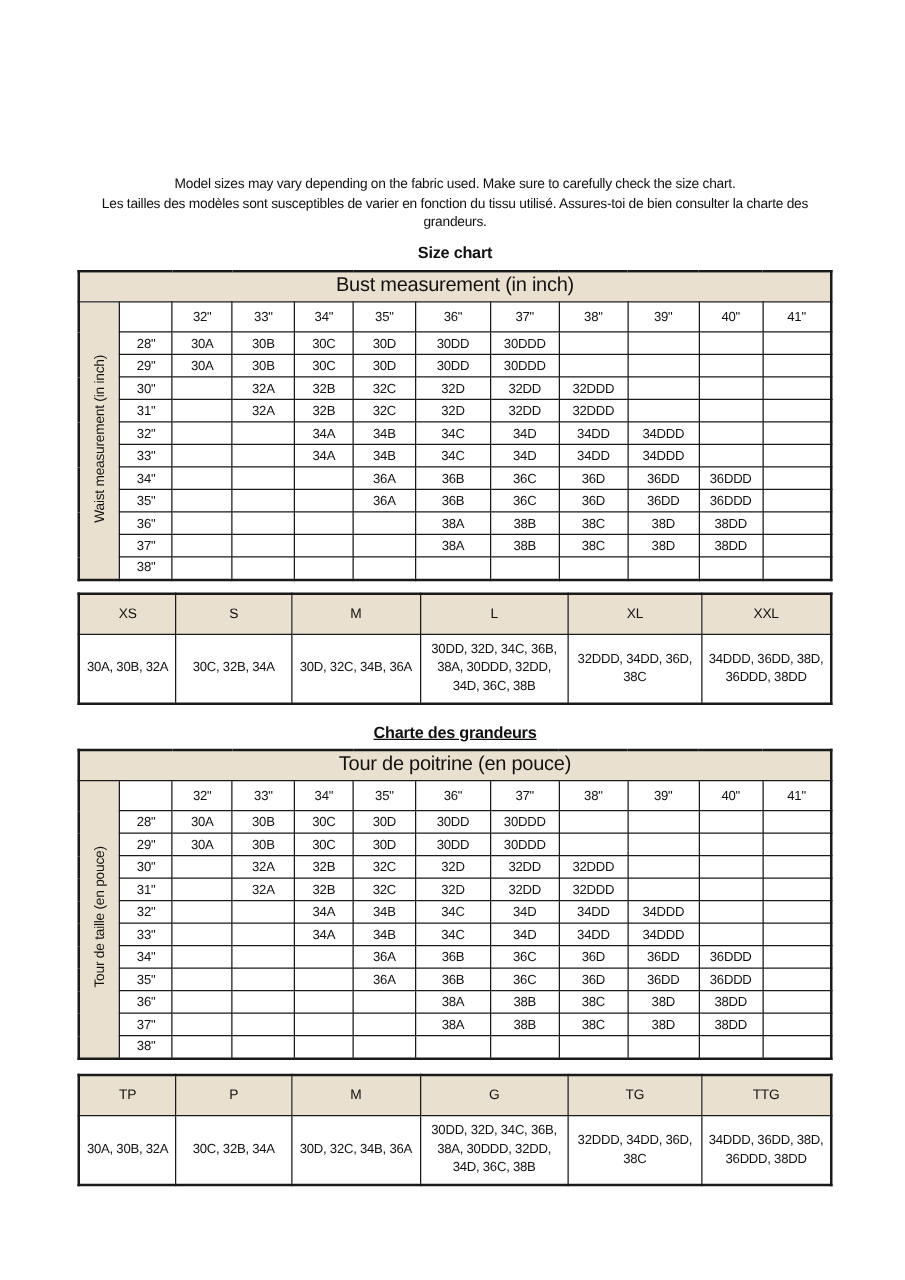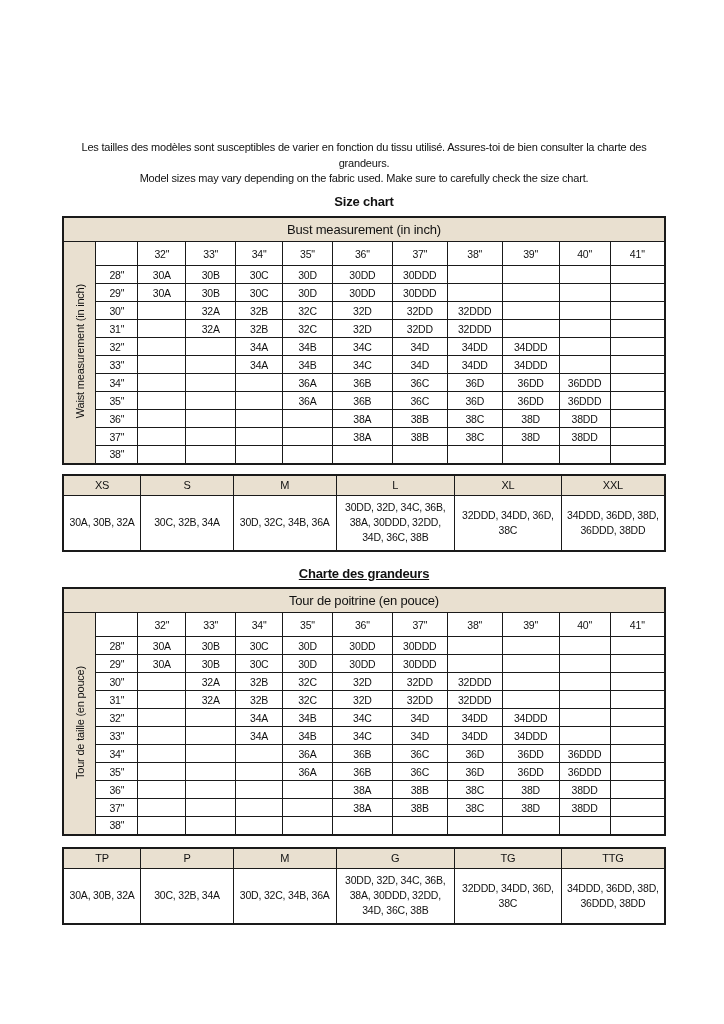--- a/index.html
+++ b/index.html
@@ -24,45 +24,45 @@
   .section-en .section-title{margin-top:7px;margin-bottom:7px;}
   .section-fr .section-title{margin-top:14px;margin-bottom:6px;text-decoration:underline;}
   table{
     border-collapse:collapse;table-layout:fixed;
     border:2px solid var(--border-c);
     font-size:10.5px;letter-spacing:-0.2px;color:var(--text-c);
   }
   td{border:1px solid var(--border-c);text-align:center;vertical-align:middle;padding:0;overflow:hidden;}
   tr.band-row{height:25px;}
   td.band{
-    background:var(--band-bg);font-size:13px;letter-spacing:-0.2px;margin-left:43px;
+    background:var(--band-bg);font-size:16px;letter-spacing:-0.2px;margin-left:43px;
   }
   tr.cols-row{height:24px;}
   td.side{background:var(--band-bg);width:33px;}
   .vert{
     display:inline-block;writing-mode:vertical-rl;transform:rotate(180deg);
     font-size:11px;letter-spacing:-0.2px;white-space:nowrap;
   }
   tr.size-row{height:18px;}
   .group-table{margin-top:9px;}
   .section-fr .group-table{margin-top:11px;}
-  tr.group-head{height:21px;}
+  tr.group-head{height:33px;}
   td.ghead{background:var(--band-bg);font-size:11px;}
   tr.group-vals{height:55px;}
   td.gval{font-size:10.5px;line-height:15px;padding:2px 5px;}
 </style>
 </head>
 <body>
 
 <div class="page">
   <div class="content">
 
     <div class="intro">
+      <div>Model sizes may vary depending on the fabric used. Make sure to carefully check the size chart.</div>
       <div>Les tailles des modèles sont susceptibles de varier en fonction du tissu utilisé. Assures-toi de bien consulter la charte des grandeurs.</div>
-      <div>Model sizes may vary depending on the fabric used. Make sure to carefully check the size chart.</div>
     </div>
 
     <div class="section section-en">
       <div class="section-title">Size chart</div>
       <table class="main-table">
         <colgroup>
           <col style="width:33px">
             <col style="width:42px">
             <col style="width:48px">
             <col style="width:50px">

